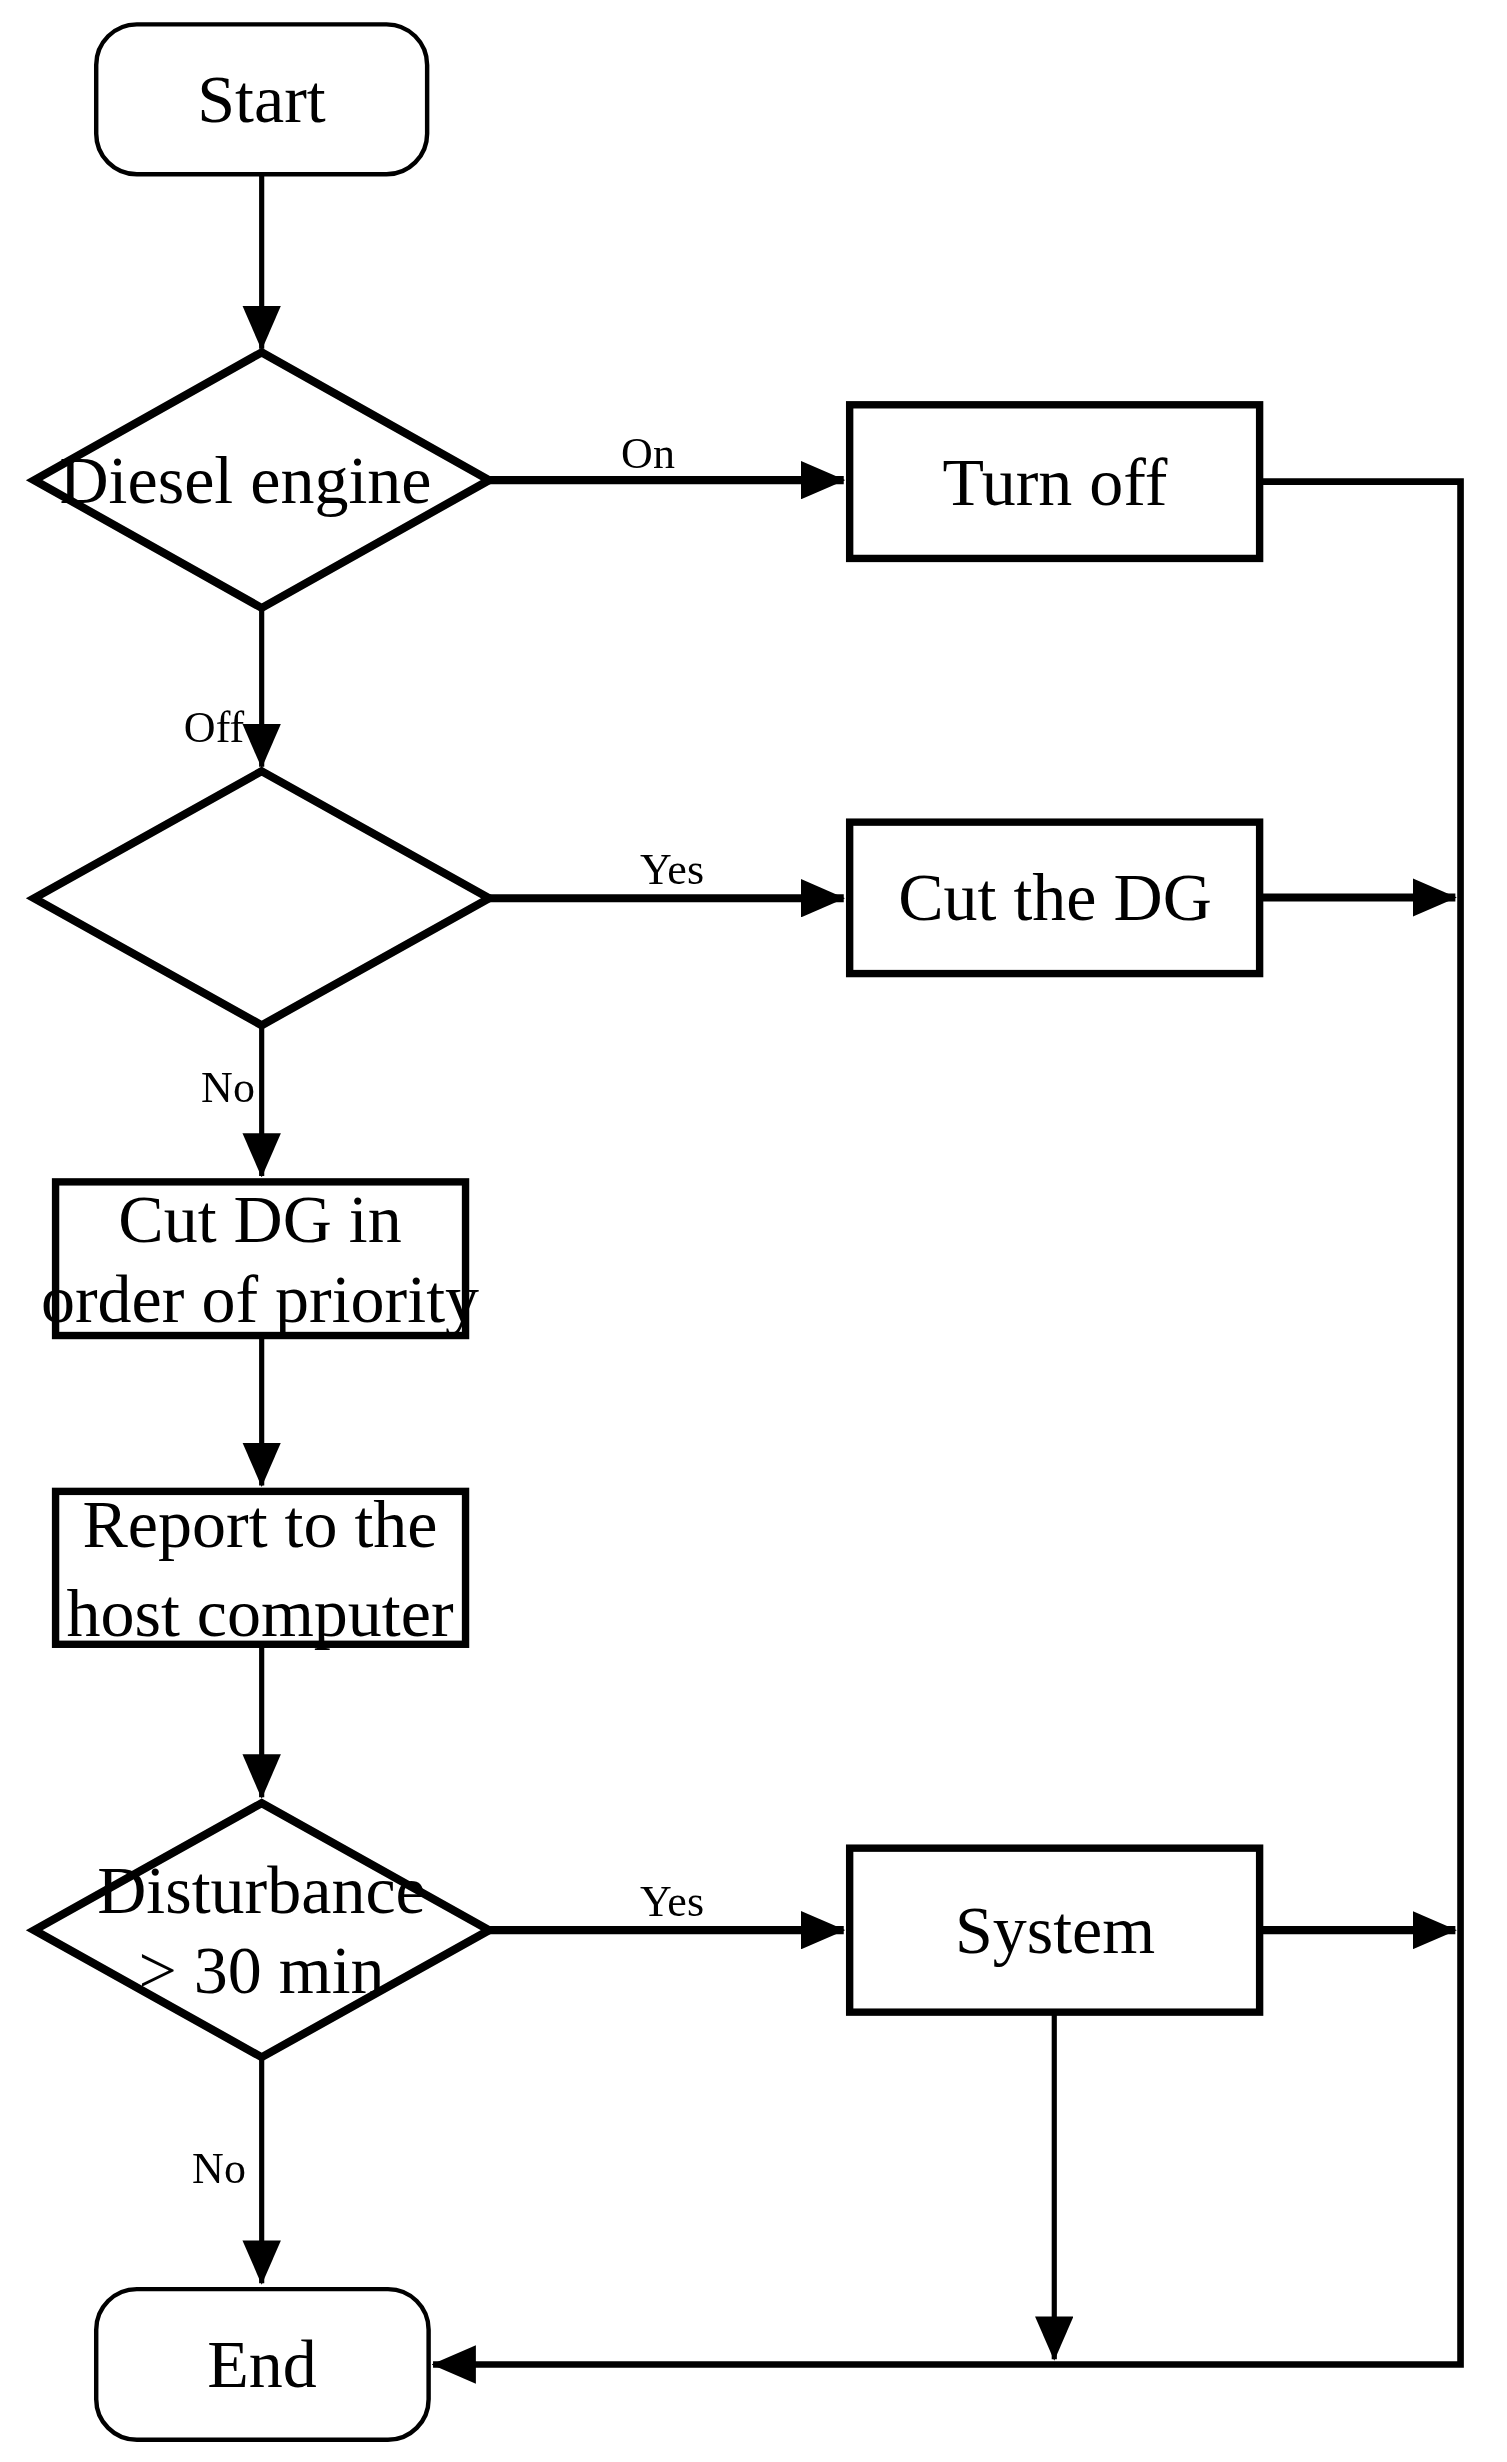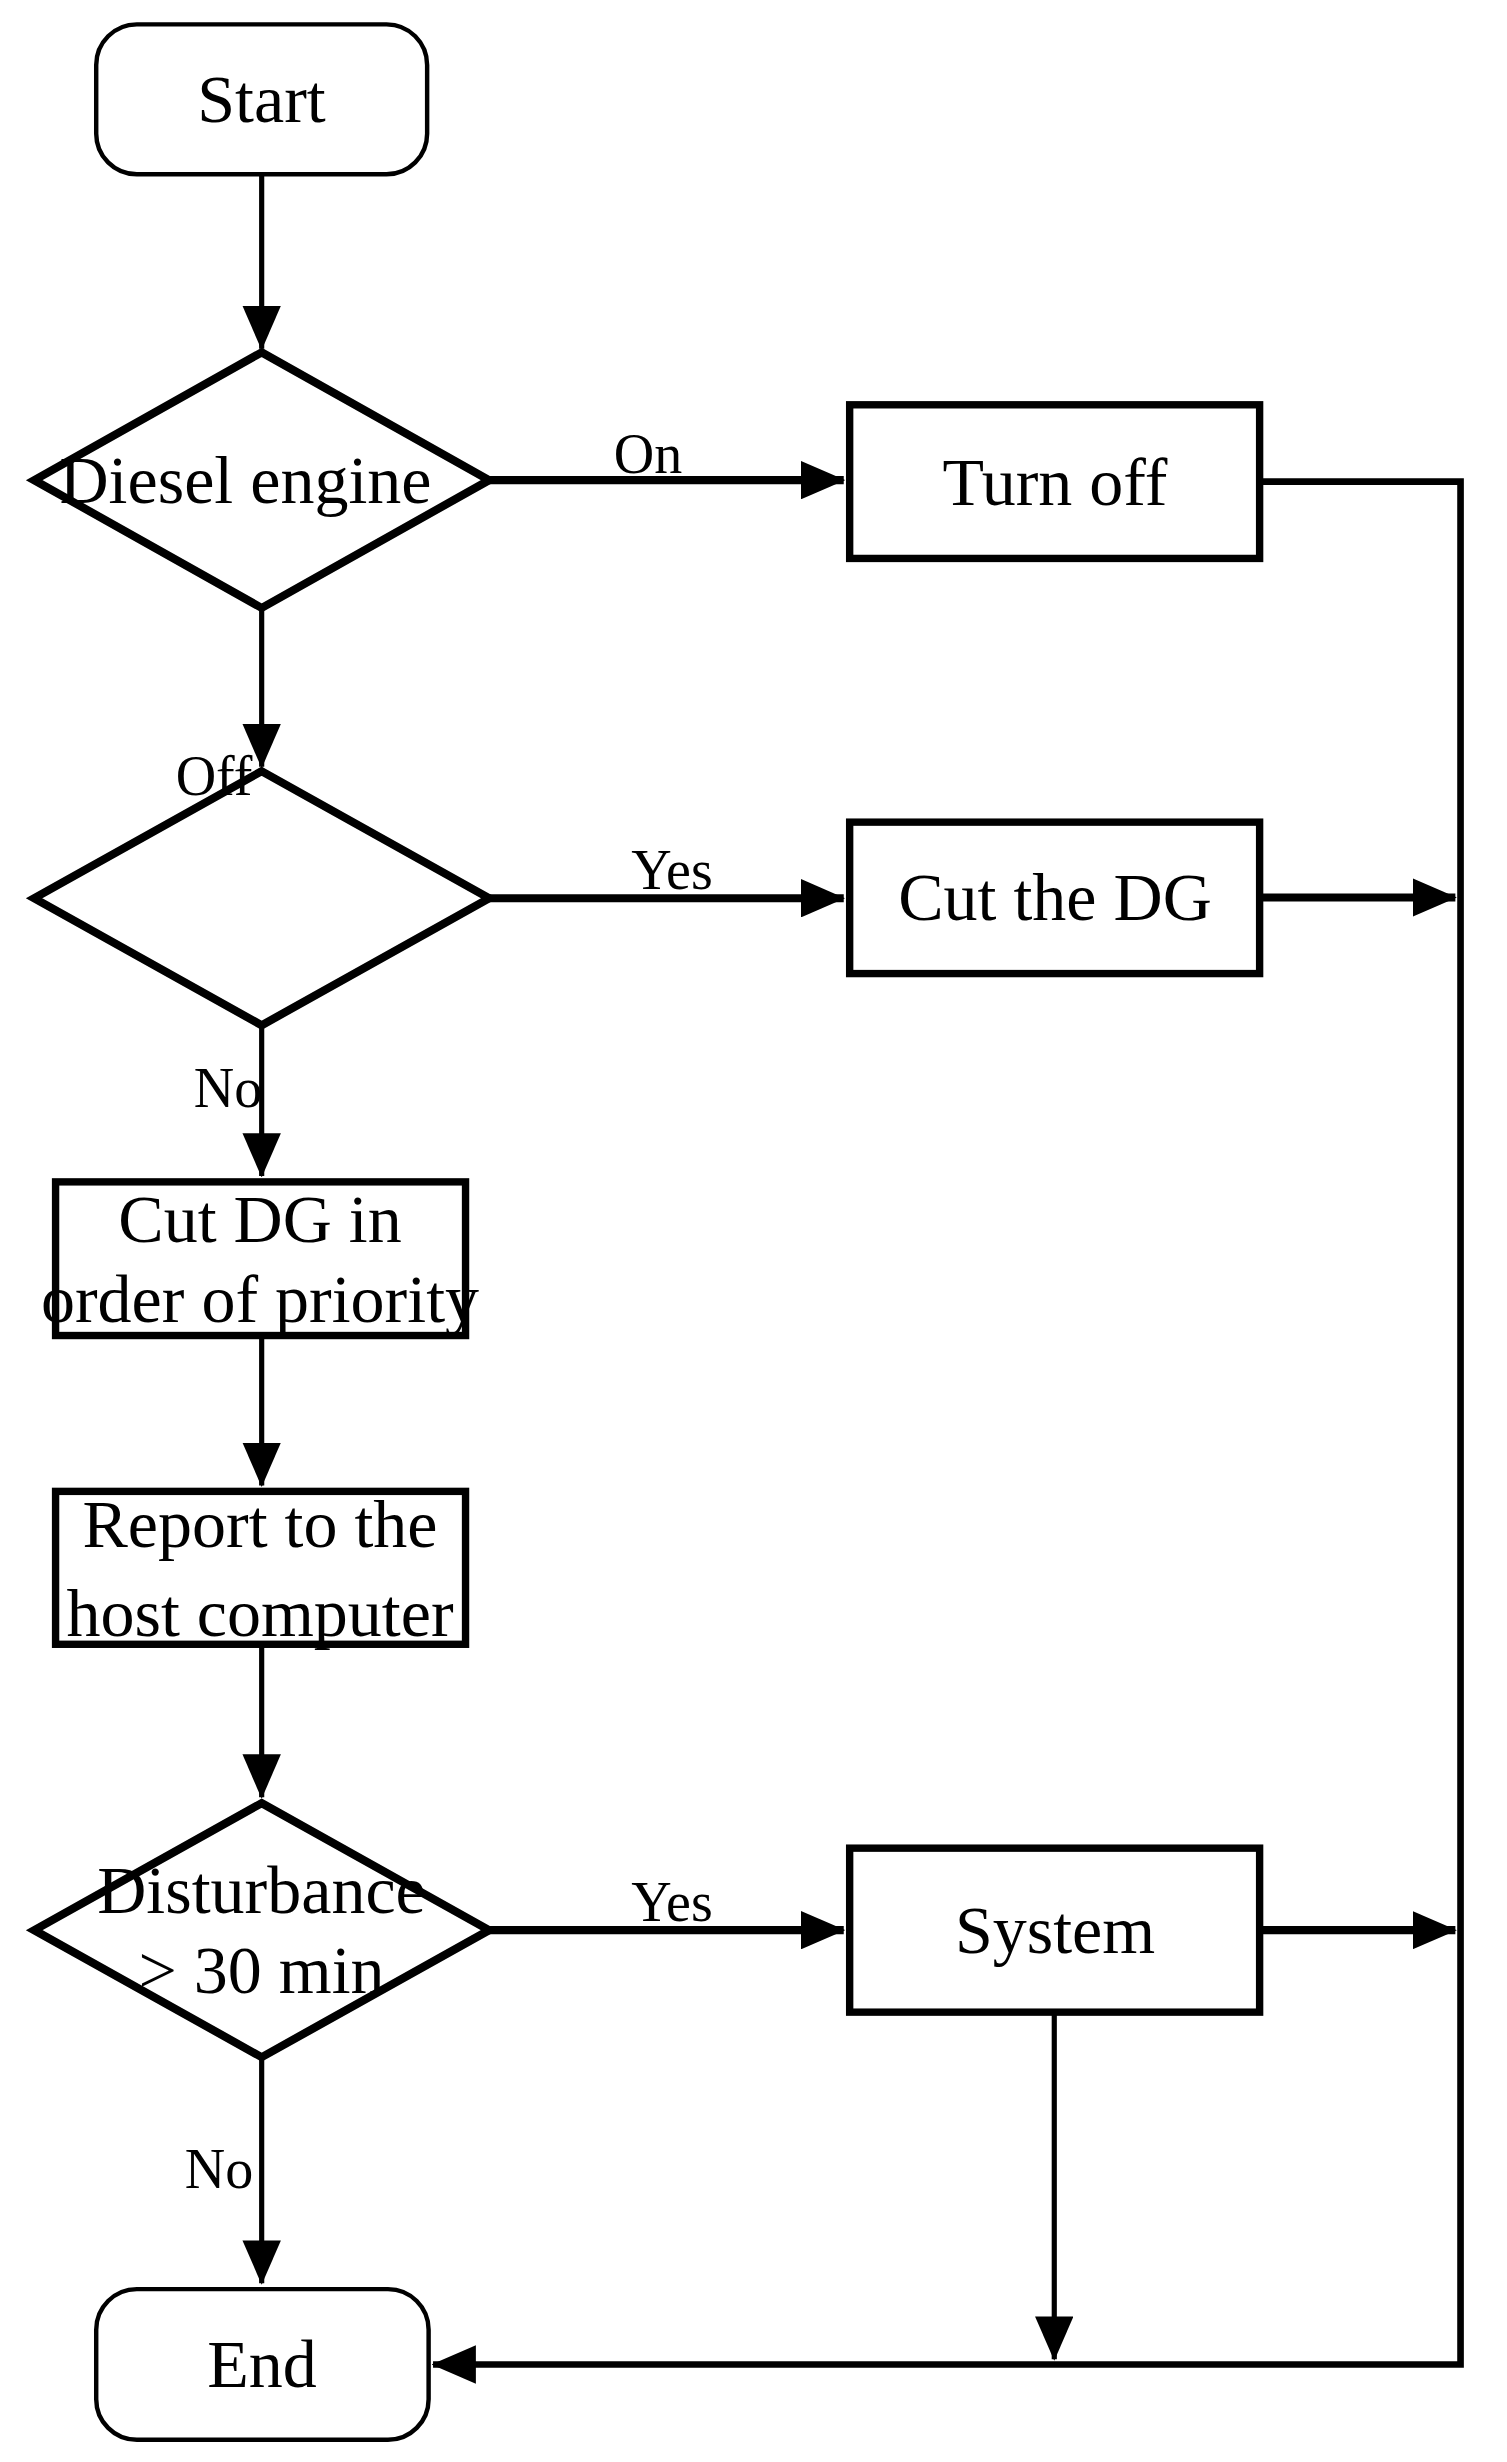--- a/index.html
+++ b/index.html
@@ -28,21 +28,21 @@
     justify-content: center;
     text-align: center;
     font-size: 68px;
     line-height: 1.18;
     white-space: nowrap;
     pointer-events: none;
   }
   .edge-label {
     position: absolute;
     transform: translate(-50%, -50%);
-    font-size: 56px;
+    font-size: 44px;
     line-height: 1;
     white-space: nowrap;
     pointer-events: none;
     text-align: center;
   }
 </style>
 </head>
 <body>
 
 <div class="canvas">
@@ -114,20 +114,20 @@
 
   <div class="node-label" style="left:850px; top:1848px; width:410px; height:164px;">
     <div>System</div>
   </div>
 
   <div class="node-label" style="left:96px; top:2289px; width:332px; height:151px;">
     <div>End</div>
   </div>
 
   <div class="edge-label" style="left:648px; top:454px;">On</div>
-  <div class="edge-label" style="left:214px; top:728px;margin-top:48px;">Off</div>
+  <div class="edge-label" style="left:214px; top:728px;">Off</div>
   <div class="edge-label" style="left:672px; top:870px;">Yes</div>
   <div class="edge-label" style="left:228px; top:1088px;">No</div>
   <div class="edge-label" style="left:672px; top:1902px;">Yes</div>
   <div class="edge-label" style="left:219px; top:2169px;">No</div>
 
 </div>
 
 
 </body></html>

